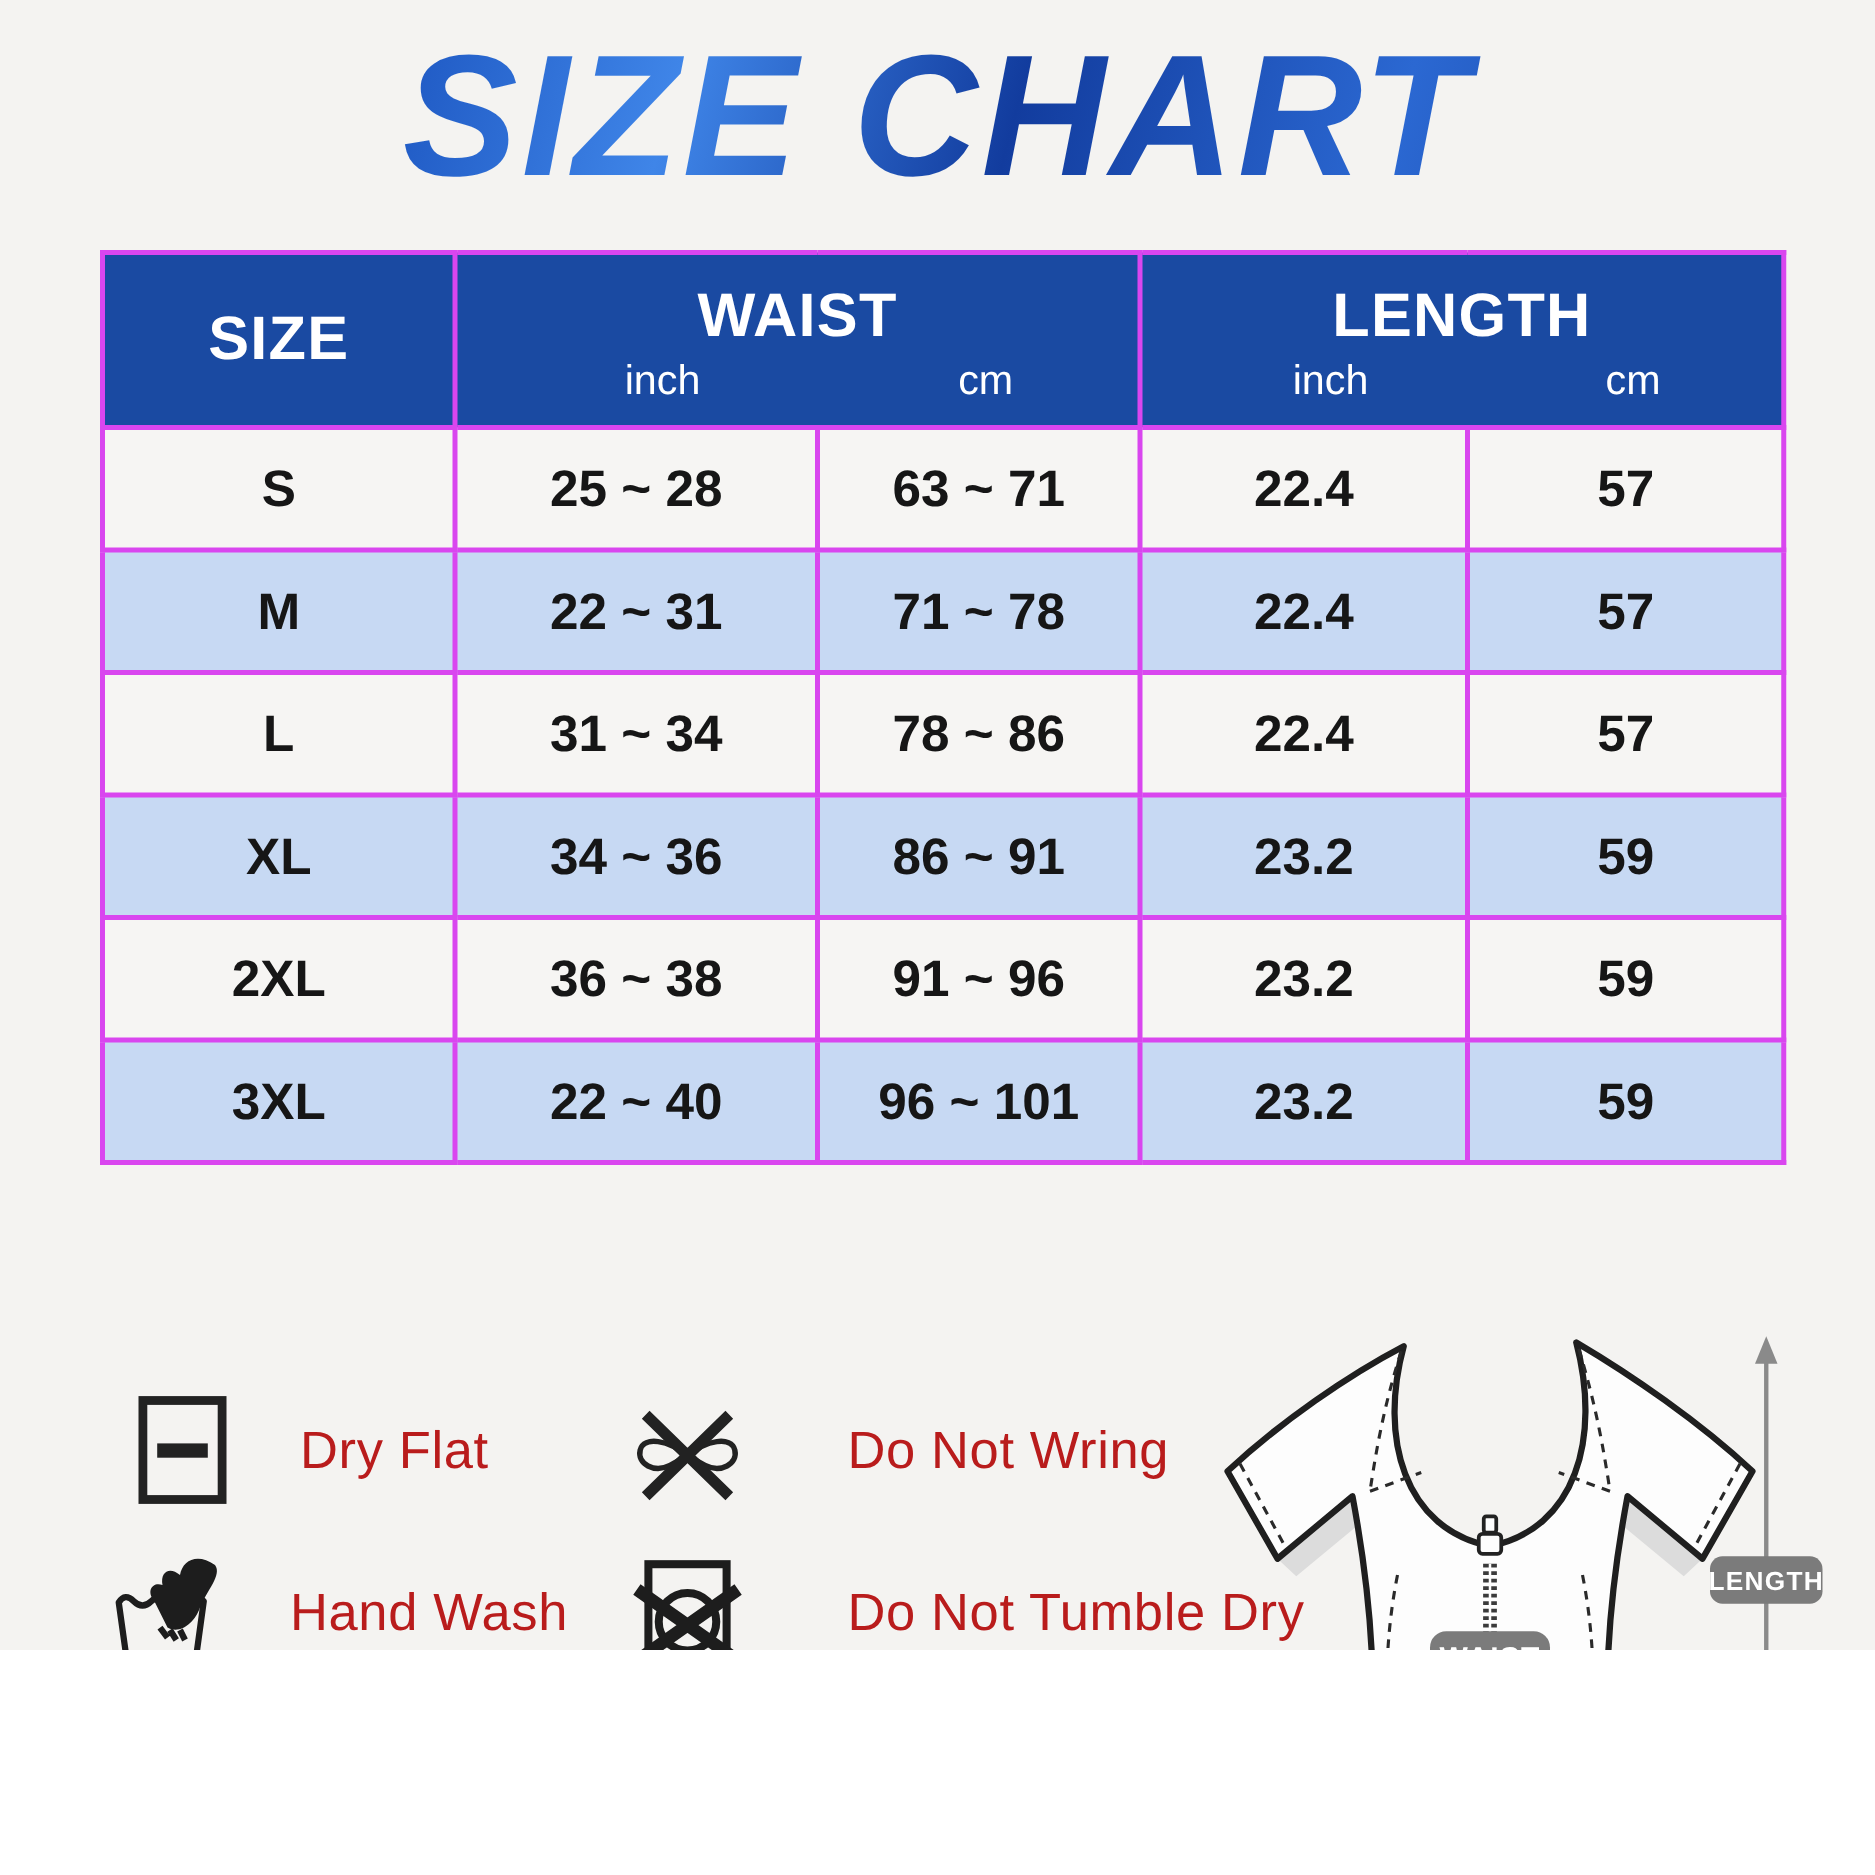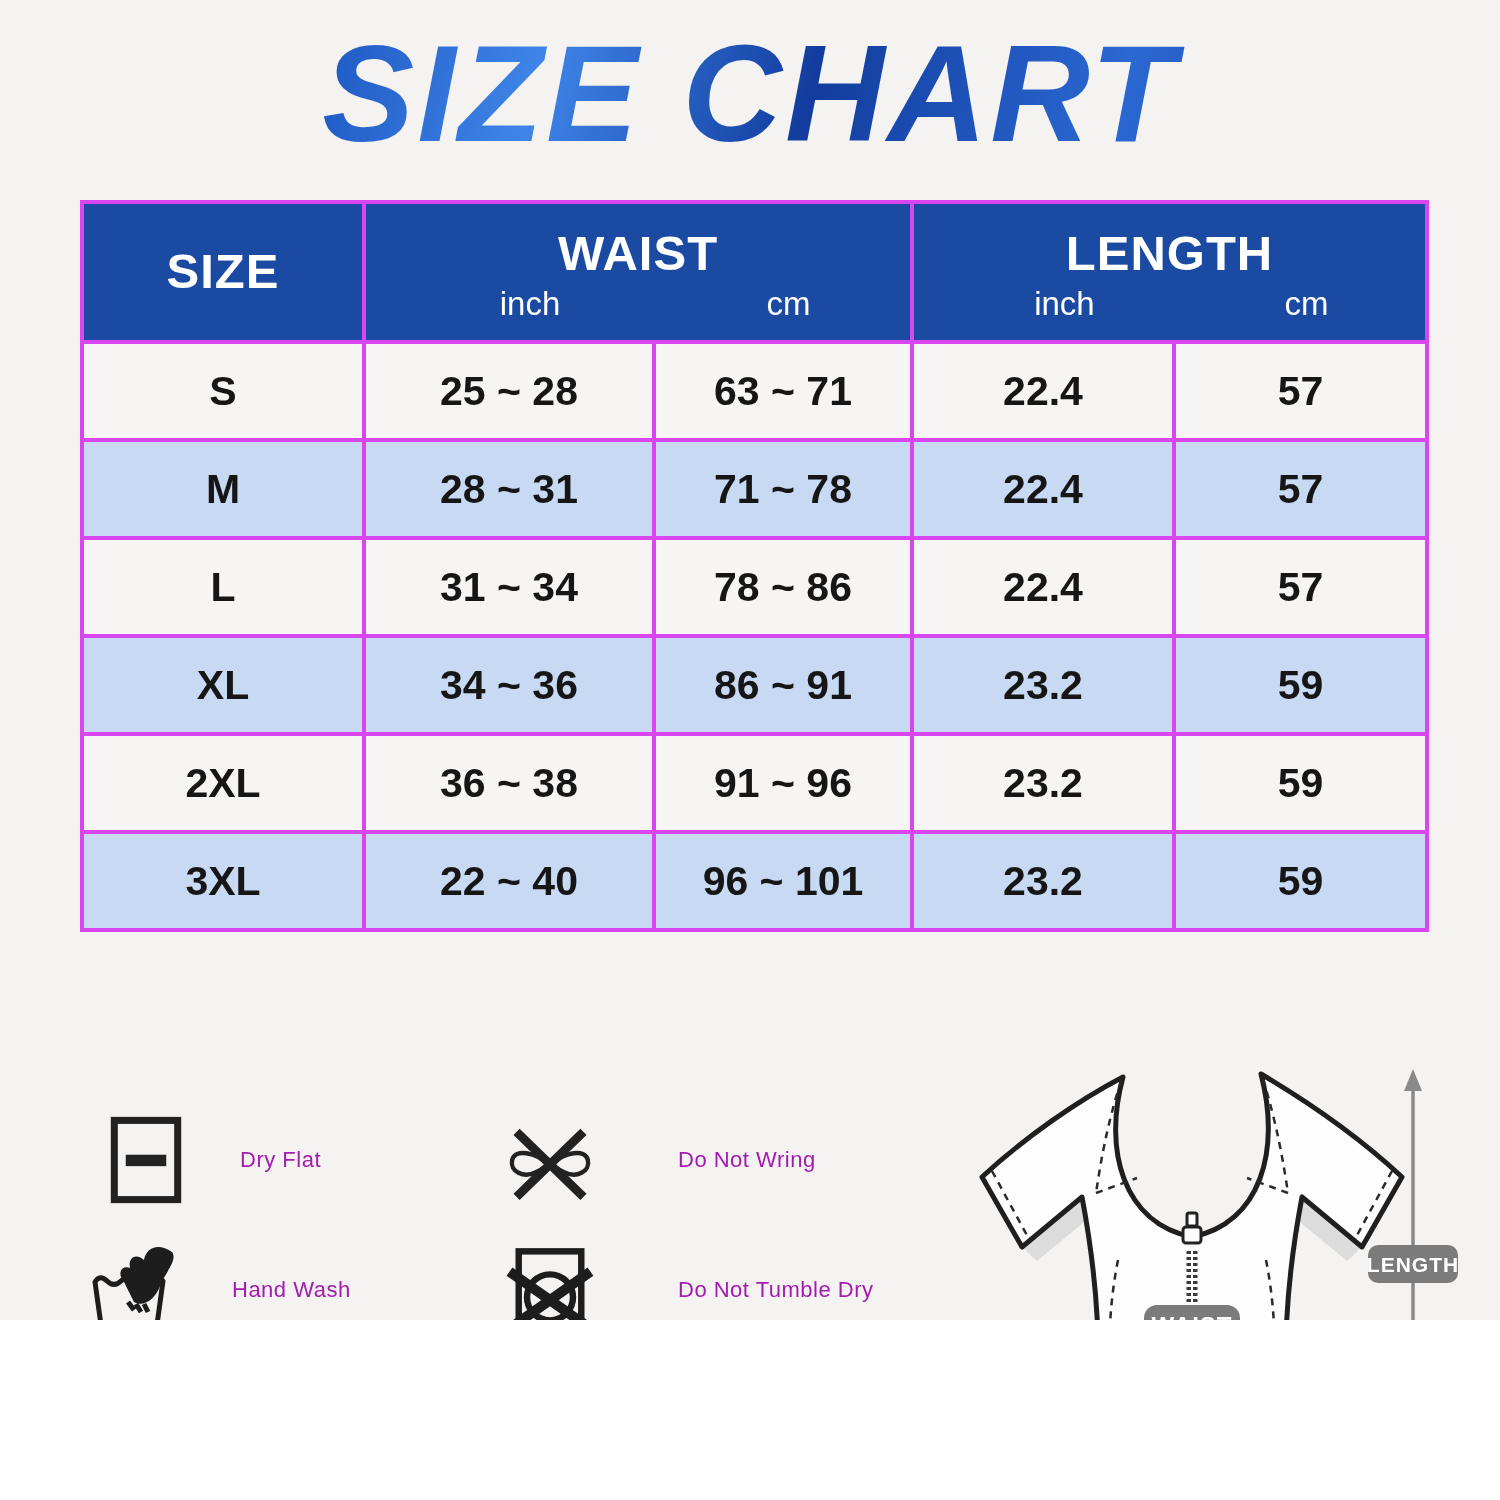--- a/index.html
+++ b/index.html
@@ -41,21 +41,21 @@
   .unit { font-size:33px; font-weight:normal; }
   .size-table tbody td {
     height:98px; font-size:41px; font-weight:bold; color:#161616;
     background:#f6f5f3;
   }
   .size-table tbody tr:nth-child(even) td { background:#c7d9f3; }
 
   
   .care-item { position:absolute; display:flex; align-items:center; }
   .care-icon { width:100px; height:100px; flex:0 0 auto; display:flex; align-items:center; justify-content:center; }
-  .care-label { font-size:22px; color:#a21caf; letter-spacing:0.5px; white-space:nowrap; }
+  .care-label { font-size:42px; color:#b91c1c; letter-spacing:0.5px; white-space:nowrap; }
   #care-dry-flat   { left:96px;  top:1110px; }
   #care-no-wring   { left:500px; top:1110px; }
   #care-hand-wash  { left:88px;  top:1240px; }
   #care-no-tumble  { left:500px; top:1240px; }
   #care-dry-flat  .care-label { margin-left:44px; }
   #care-no-wring  .care-label { margin-left:78px; }
   #care-hand-wash .care-label { margin-left:44px; }
   #care-no-tumble .care-label { margin-left:78px; }
 
   
@@ -112,21 +112,21 @@
   <tr>
     <td>S</td>
     <td>25 ~ 28</td>
     <td>63 ~ 71</td>
     <td>22.4</td>
     <td>57</td>
   </tr>
 
   <tr>
     <td>M</td>
-    <td>28 ~ 31</td>
+    <td>22 ~ 31</td>
     <td>71 ~ 78</td>
     <td>22.4</td>
     <td>57</td>
   </tr>
 
   <tr>
     <td>L</td>
     <td>31 ~ 34</td>
     <td>78 ~ 86</td>
     <td>22.4</td>

